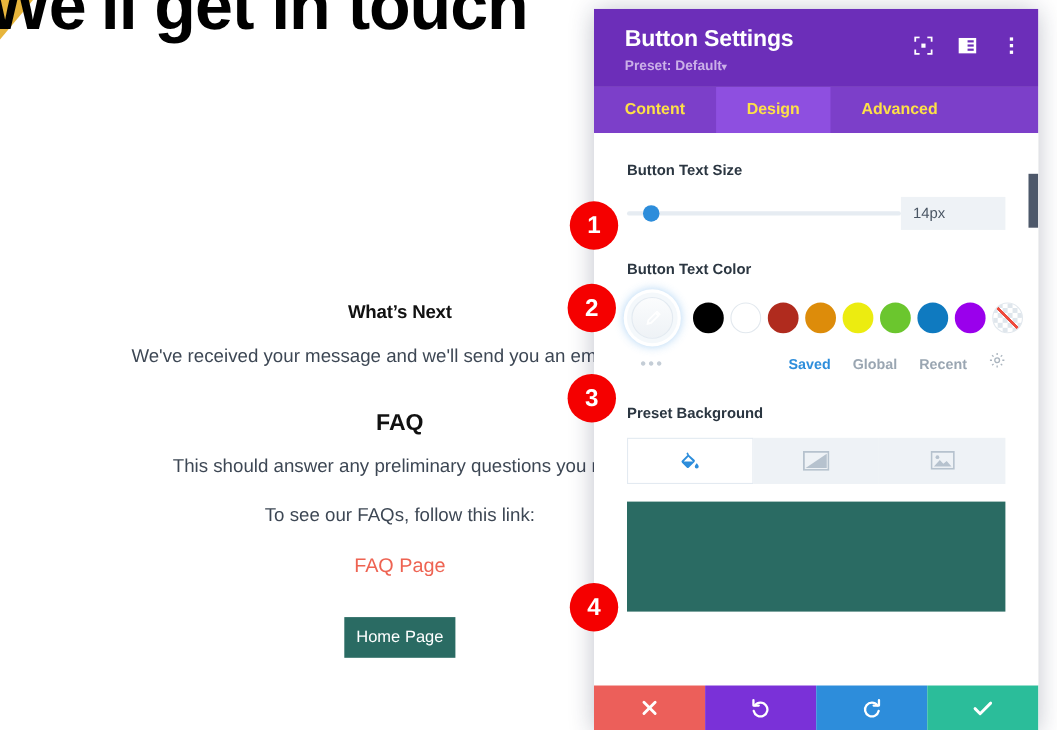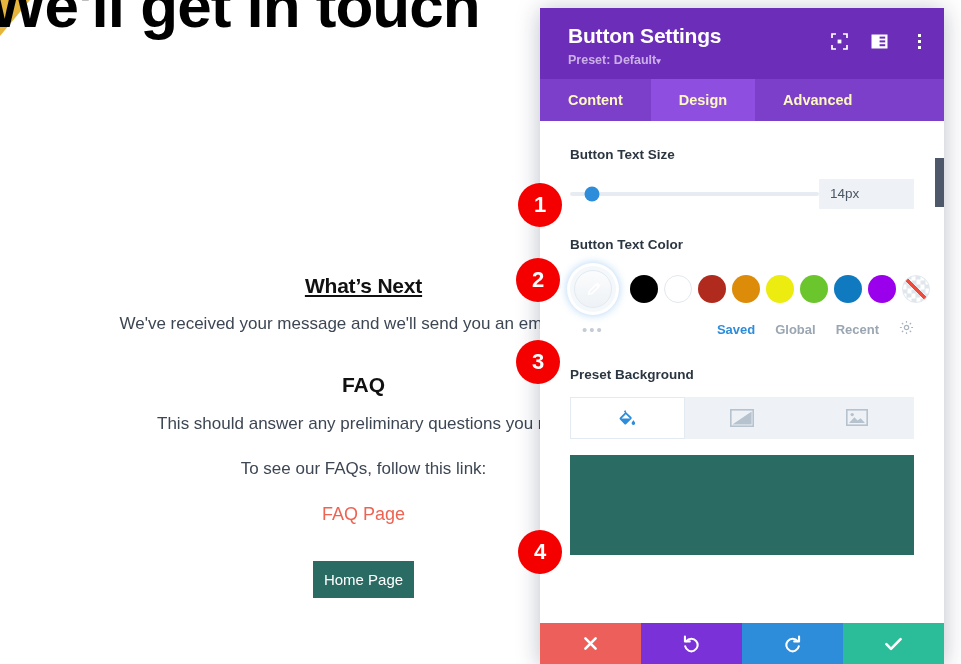--- a/index.html
+++ b/index.html
@@ -44,25 +44,24 @@
     white-space: nowrap;
   }
   .page-center {
     position: absolute;
     left: 0;
     width: 727px;
     text-align: center;
   }
   #whats-next-title {
     top: 274px;
-    font-size: 21px;
+    font-size: 17px;
     font-weight: bold;
     color: #111111;
     letter-spacing: -0.2px;
-    text-decoration: underline;
   }
   #whats-next-body {
     top: 314px;
     font-size: 17px;
     color: #3d4754;
     white-space: nowrap;
   }
   #faq-title {
     top: 373px;
     font-size: 21px;
@@ -153,21 +152,21 @@
     cursor: pointer;
   }
   #modal-tabs {
     display: flex;
     background: #7c3fc9;
     flex: 0 0 auto;
   }
   .tab {
     flex: 0 0 auto;
     padding: 13px 28px;
-    color: #fef9c3;
+    color: #fde047;
     font-size: 14.5px;
     font-weight: bold;
     cursor: pointer;
     text-align: center;
   }
   .tab.active { background: #8e4fe0; }
 
   #modal-body {
     flex: 1 1 auto;
     position: relative;

